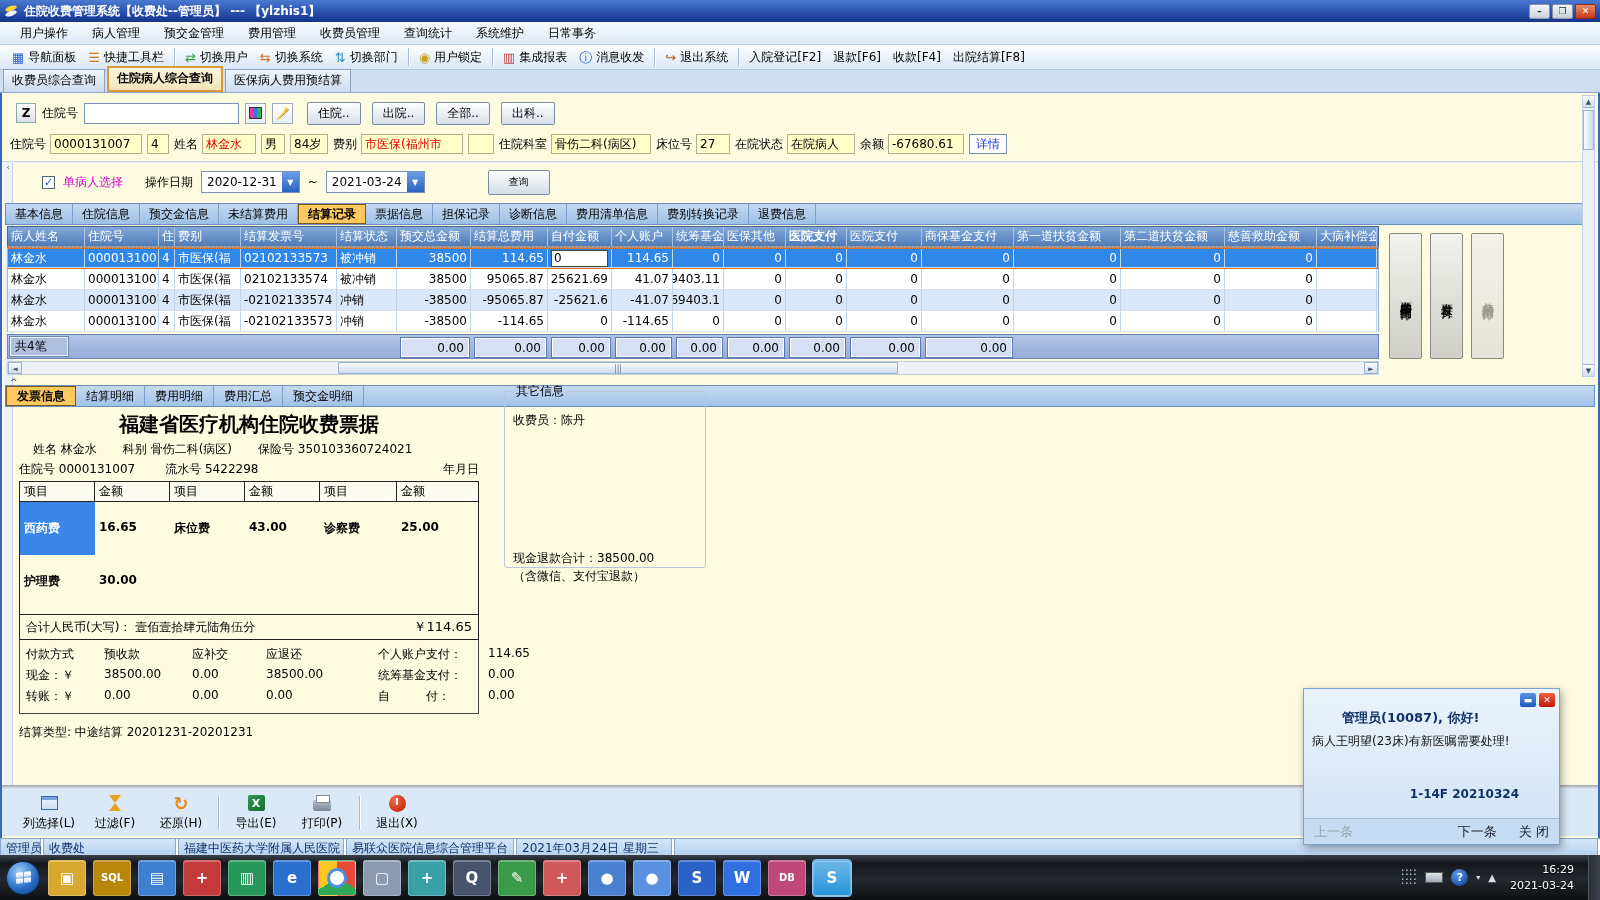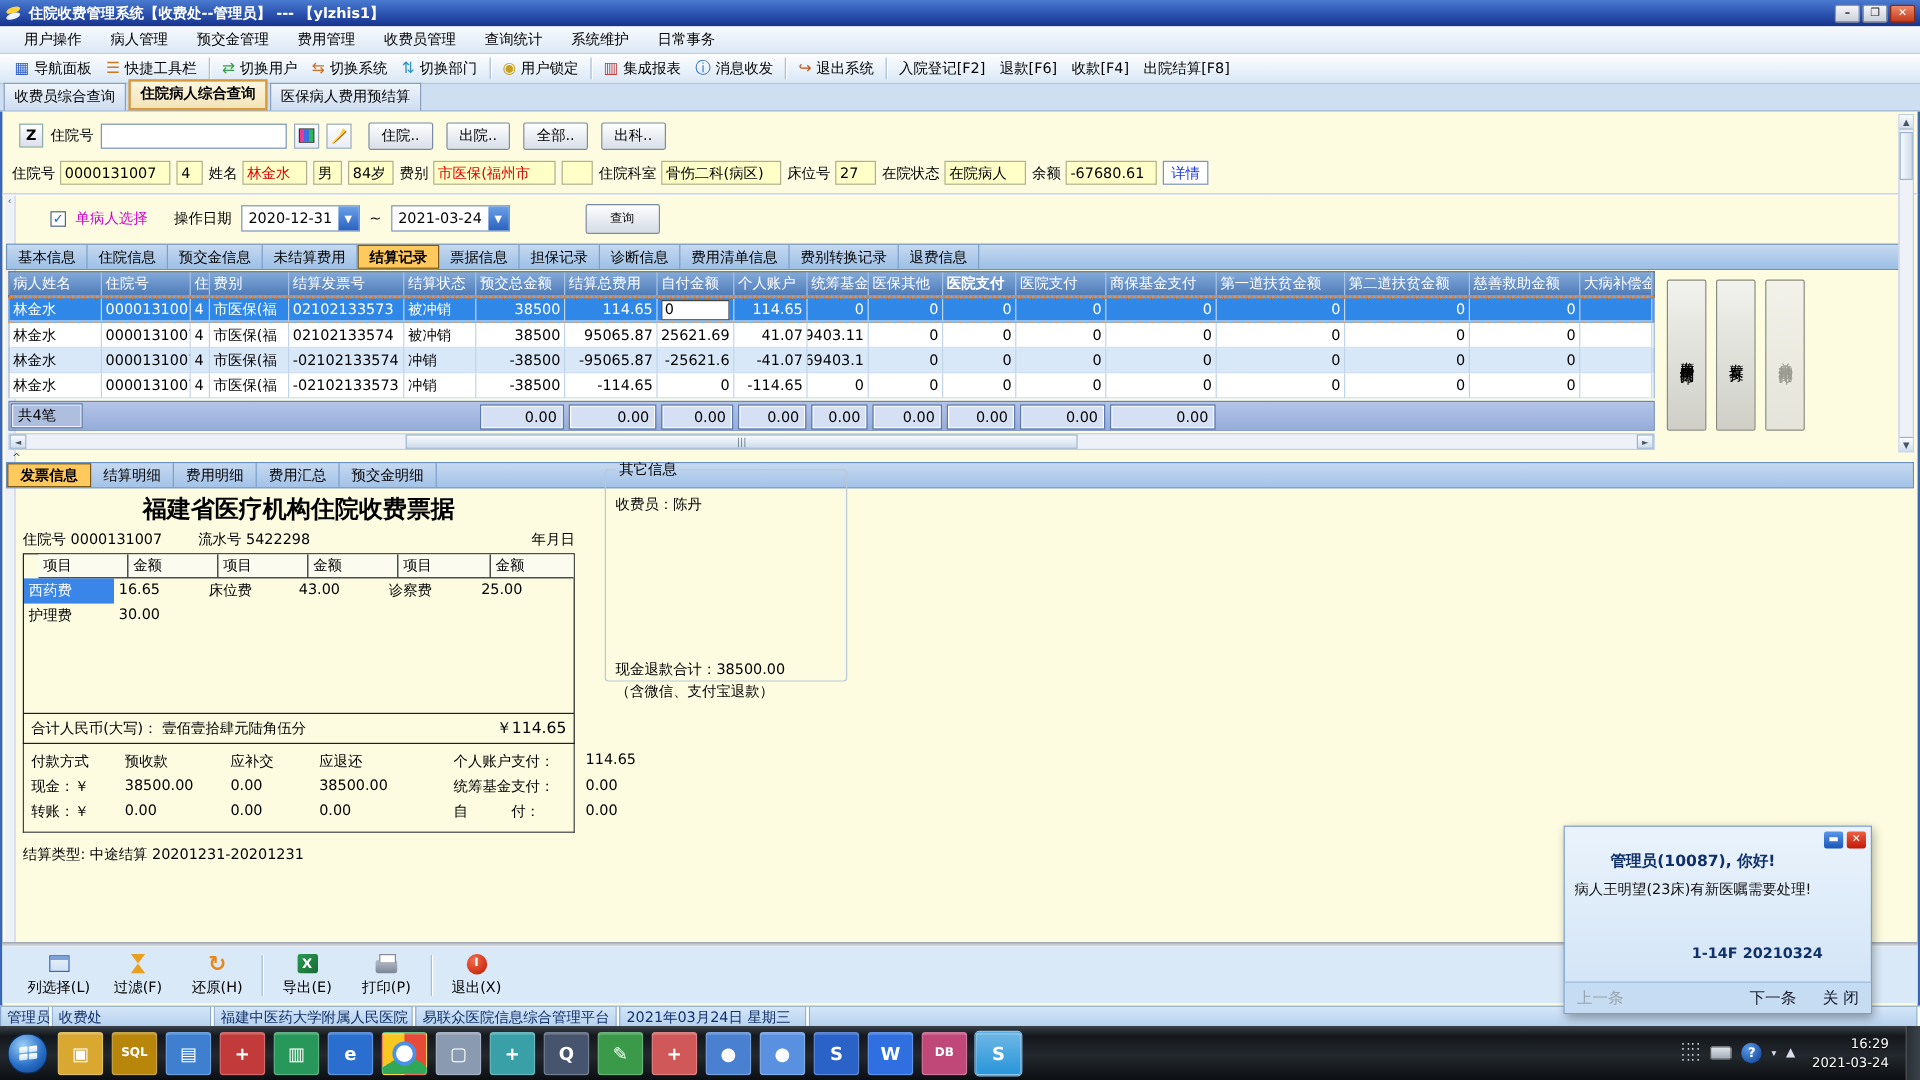--- a/index.html
+++ b/index.html
@@ -107,26 +107,26 @@
   .btab.active { background:#ffc95e; border:1px solid #7a5a1a; font-weight:bold; }
 
   .invoice { position:absolute; left:17px; top:318px; width:460px; }
   .inv-title { text-align:center; font-weight:bold; font-size:20px; }
   .inv-line2 { text-align:center; margin-top:3px; }
   .inv-line2 b { font-size:13px; }
   .inv-line3 { margin-top:3px; display:flex; gap:26px; padding-left:14px; }
   .inv-line4 { margin-top:3px; display:flex; }
   .inv-line4 .ymd { margin-left:auto; }
   .inv-table { margin-top:3px; border:1px solid #222; }
-  .inv-thead { display:grid; grid-template-columns:75px 75px 75px 75px 77px 81px; border-bottom:1px solid #222; background:#fbfbf0;margin-left:12px; }
+  .inv-thead { display:grid; grid-template-columns:75px 75px 75px 75px 77px 81px; border-bottom:1px solid #222; background:#fbfbf0; }
   .inv-thead div { border-right:1px solid #222; padding:1px 4px; }
   .inv-thead div:last-child { border-right:none; }
   .inv-body { min-height:112px; }
   .inv-irow { display:grid; grid-template-columns:75px 75px 75px 75px 77px 81px; }
-  .inv-irow div { padding:2px 4px; }
+  .inv-irow div { padding:18px 4px;font-weight:bold; }
   .cell-sel { background:#3a86e8; color:#fff; }
   .inv-total { border:1px solid #222; border-top:none; display:flex; align-items:center; padding:3px 6px; }
   .inv-total .amt { margin-left:auto; font-size:13px; }
   .inv-pay { border:1px solid #444; border-top:none; padding:4px 6px 6px; }
   .pay-row { display:grid; grid-template-columns:78px 88px 74px 112px 110px auto; padding:2px 0; }
   .settle-type { margin-top:10px; }
 
   fieldset.other { position:absolute; left:502px; top:290px; width:202px; height:185px;
     border:1px solid #b8c8d8; border-radius:3px; padding:6px 8px; background:transparent; }
   fieldset.other legend { padding:0 3px; font-size:12px; }
@@ -522,20 +522,25 @@
     <div class="bottom-tabs" id="bottomtabs">
         <span class="btab active">发票信息</span>
         <span class="btab">结算明细</span>
         <span class="btab">费用明细</span>
         <span class="btab">费用汇总</span>
         <span class="btab">预交金明细</span>
       </div>
 
     <div class="invoice">
       <div class="inv-title">福建省医疗机构住院收费票据</div>
+      <div class="inv-line3">
+        <span>姓名 林金水</span>
+          <span>科别 骨伤二科(病区)</span>
+          <span>保险号 350103360724021</span>
+      </div>
       <div class="inv-line4">
         <span>住院号 0000131007</span>
           <span style="margin-left:30px">流水号 5422298</span>
         <span class="ymd">年月日</span>
       </div>
       <div class="inv-table">
         <div class="inv-thead" id="invhead">
             <div>项目</div>
             <div>金额</div>
             <div>项目</div>

